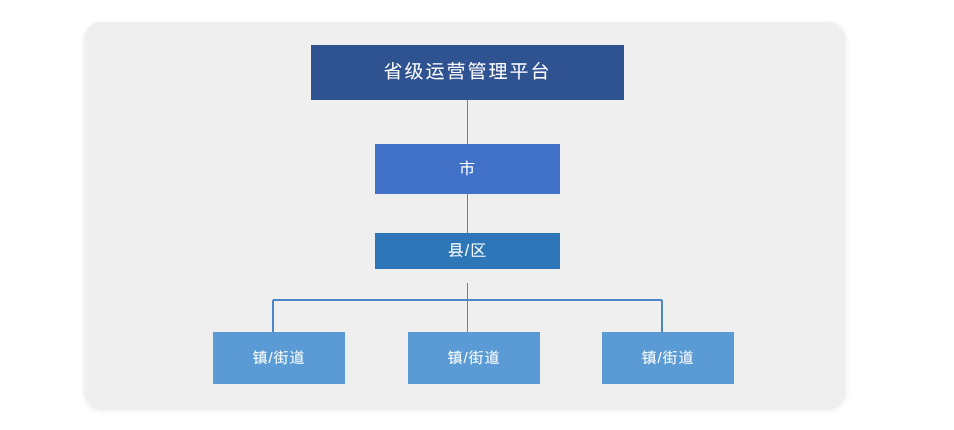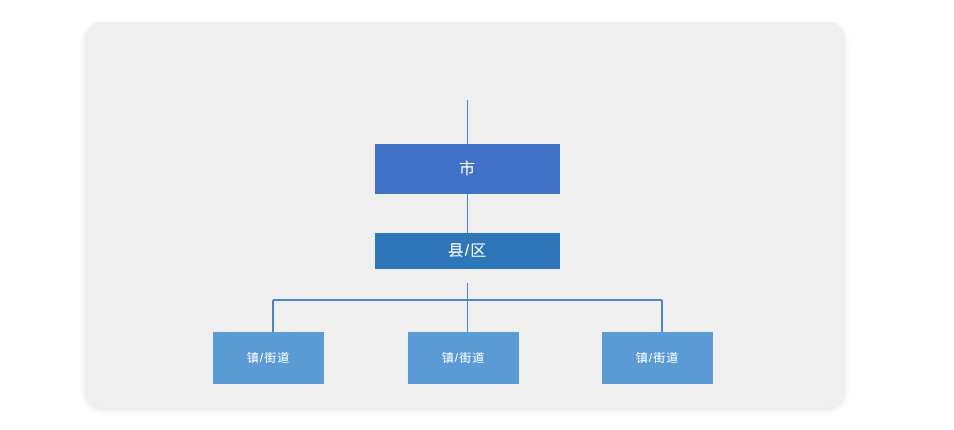--- a/index.html
+++ b/index.html
@@ -78,23 +78,23 @@
   .node-county {
     left: 375px;
     top: 233px;
     width: 185px;
     height: 36px;
     font-size: 16px;
   }
 
   .node-town {
     top: 332px;
-    width: 111px;
+    width: 132px;
     height: 52px;
-    font-size: 12px;
+    font-size: 15px;
   }
 
   .town-1 { left: 213px; }
   .town-2 { left: 408px; }
   .town-3 { left: 602px; }
 </style>
 </head>
 <body>
 
 <div class="stage">
@@ -111,20 +111,21 @@
       <line x1="467.5" y1="283" x2="467.5" y2="332"></line>
 
       <line x1="273" y1="300" x2="662" y2="300"></line>
 
       <line x1="273" y1="300" x2="273" y2="332"></line>
 
       <line x1="662" y1="300" x2="662" y2="332"></line>
     </g>
   </svg>
 
+  <div class="node node-province" style="background:#2f5291">省级运营管理平台</div>
 
   <div class="node node-city" style="background:#4272c8">市</div>
 
   <div class="node node-county" style="background:#2d77b8">县/区</div>
 
   <div class="node node-town town-1" style="background:#5b9bd5">镇/街道</div>
 
   <div class="node node-town town-2" style="background:#5b9bd5">镇/街道</div>
 
   <div class="node node-town town-3" style="background:#5b9bd5">镇/街道</div>

